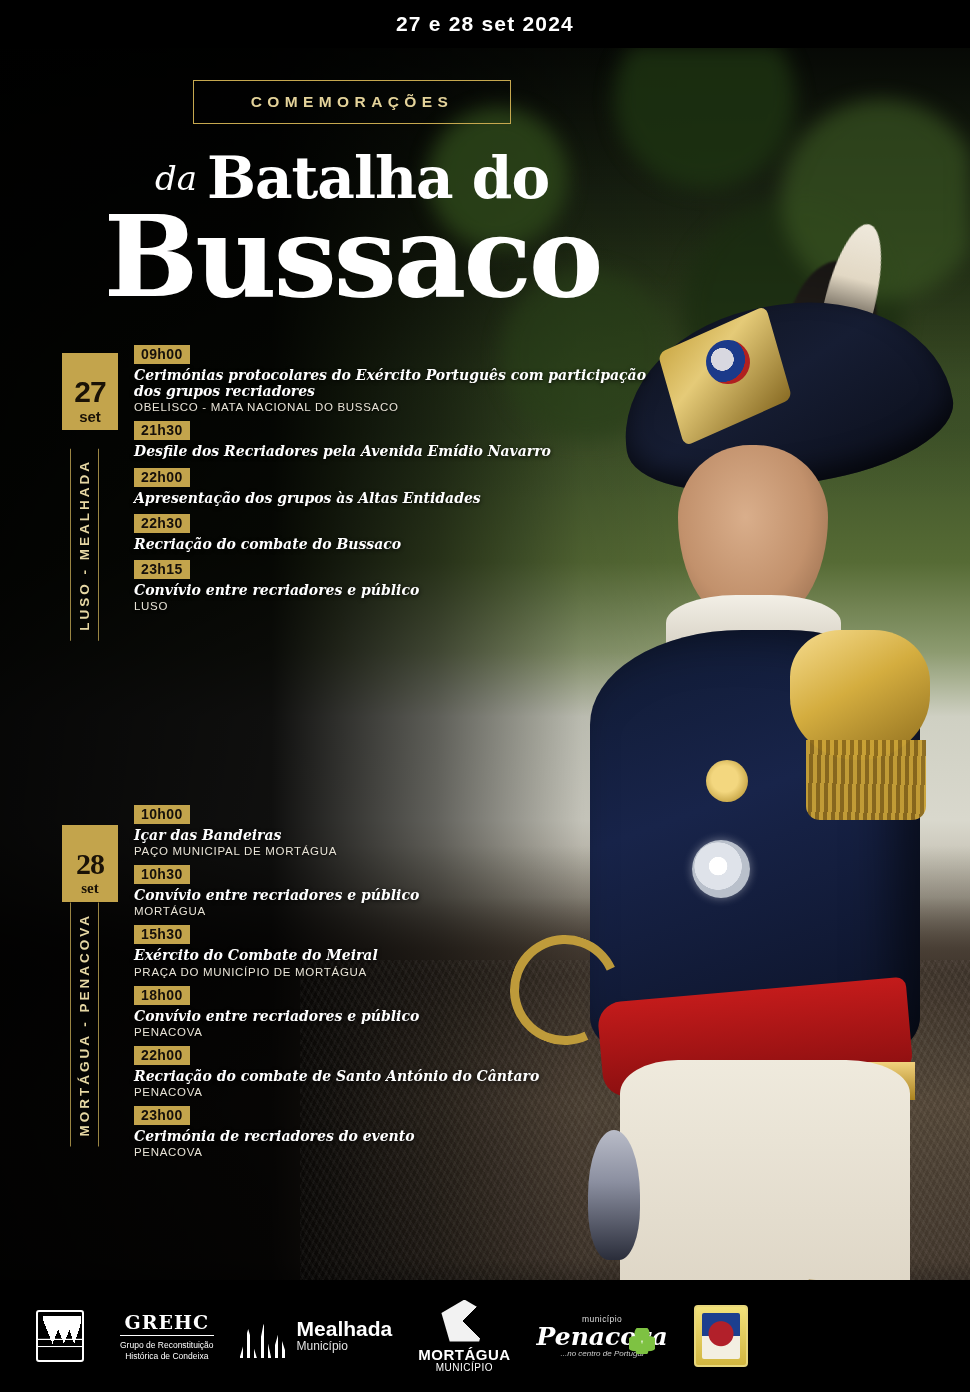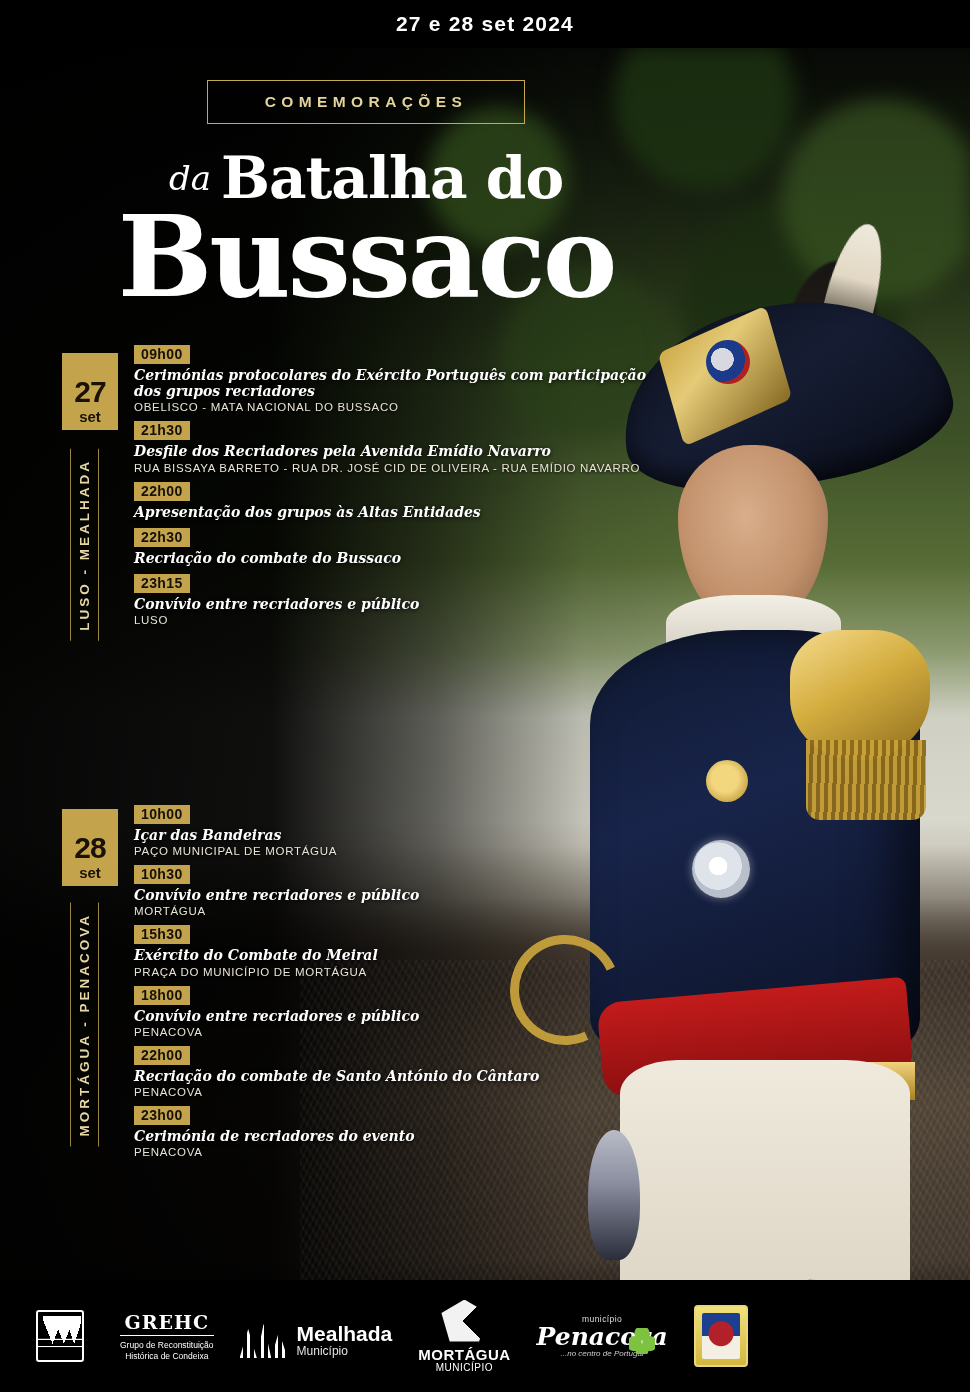--- a/index.html
+++ b/index.html
@@ -165,21 +165,21 @@
   .topbar {
     position: absolute; left: 0; top: 0; width: 970px; height: 48px;
     background: #000;
     display: flex; align-items: center; justify-content: center;
   }
   .topbar .date {
     color: #fff; font-weight: bold; font-size: 21px; letter-spacing: 1.2px;
   }
 
   
-  .title-block { position: absolute; left: 16px; top: 80px; width: 700px; }
+  .title-block { position: absolute; left: 2px; top: 80px; width: 700px; }
   .comemoracoes {
     margin: 0 auto; width: 318px; height: 44px;
     border: 1px solid #c6a84f;
     display: flex; align-items: center; justify-content: center;
   }
   .comemoracoes span {
     color: #e4d39a; font-size: 15.5px; letter-spacing: 5.4px; font-weight: bold;
   }
   .title-line1 {
     margin-top: 20px; text-align: center;
@@ -255,21 +255,21 @@
   }
   .logo-mondego .txt .l1 { font-size: 19px; font-weight: bold; letter-spacing: 1px; line-height: 1.05; }
   .logo-mondego .txt .l2 { font-size: 19px; font-weight: bold; letter-spacing: 1px; line-height: 1.05; }
   .logo-mondego .txt .l3 { font-size: 8.5px; letter-spacing: 0.6px; margin-top: 3px; color: #ddd; }
   .logo-grehc { text-align: center; align-items: center; }
   .logo-grehc .emblem {
     font-family: "DejaVu Serif", serif; font-size: 19px; font-weight: bold;
     letter-spacing: 1px; border-bottom: 1px solid #fff; padding-bottom: 2px;
   }
   .logo-grehc .sub { font-size: 8.5px; line-height: 1.25; margin-top: 4px; }
-  .logo-mealhada { display: flex; align-items: flex-end; }
+  .logo-mealhada { display: flex; align-items: center; }
   .logo-mealhada .mark {
     width: 48px; height: 44px; margin-right: 9px;
     background:
       repeating-linear-gradient(to right, #fff 0 3px, rgba(0,0,0,0) 3px 7px);
     clip-path: polygon(0 100%, 18% 34%, 36% 100%, 50% 22%, 66% 100%, 82% 40%, 100% 100%);
   }
   .logo-mealhada .l1 { font-size: 21px; font-weight: bold; line-height: 1; }
   .logo-mealhada .l2 { font-size: 12px; line-height: 1.2; color: #e2e2e2; }
   .logo-mortagua { text-align: center; }
   .logo-mortagua .mark {
@@ -364,40 +364,39 @@
 
       <div class="items">
         <div class="item">
           <div class="time">09h00</div>
           <div class="ev-title">Cerimónias protocolares do Exército Português com participação dos grupos recriadores</div>
           <div class="ev-place">OBELISCO - MATA NACIONAL DO BUSSACO</div>
         </div>
         <div class="item">
           <div class="time">21h30</div>
           <div class="ev-title">Desfile dos Recriadores pela Avenida Emídio Navarro</div>
-          <div class="ev-place">RUA BISSAYA BARRETO - RUA DR. JOSÉ CID DE OLIVEIRA - RUA EMÍDIO NAVARRO</div>
         </div>
         <div class="item">
           <div class="time">22h00</div>
           <div class="ev-title">Apresentação dos grupos às Altas Entidades</div>
         </div>
         <div class="item">
           <div class="time">22h30</div>
           <div class="ev-title">Recriação do combate do Bussaco</div>
         </div>
         <div class="item">
           <div class="time">23h15</div>
           <div class="ev-title">Convívio entre recriadores e público</div>
           <div class="ev-place">LUSO</div>
         </div>
       </div>
     </div>
 
     <div class="day-group" style="margin-top:60px;">
-      <div class="day-badge" style="top:4px;">
+      <div class="day-badge" style="top:20px;font-family:Liberation Serif, serif;">
         <span class="num">28</span>
         <span class="mon">set</span>
       </div>
       <div class="vertical-label" style="top:98px;">MORTÁGUA - PENACOVA</div>
 
       <div class="items">
         <div class="item">
           <div class="time">10h00</div>
           <div class="ev-title">Içar das Bandeiras</div>
           <div class="ev-place">PAÇO MUNICIPAL DE MORTÁGUA</div>

